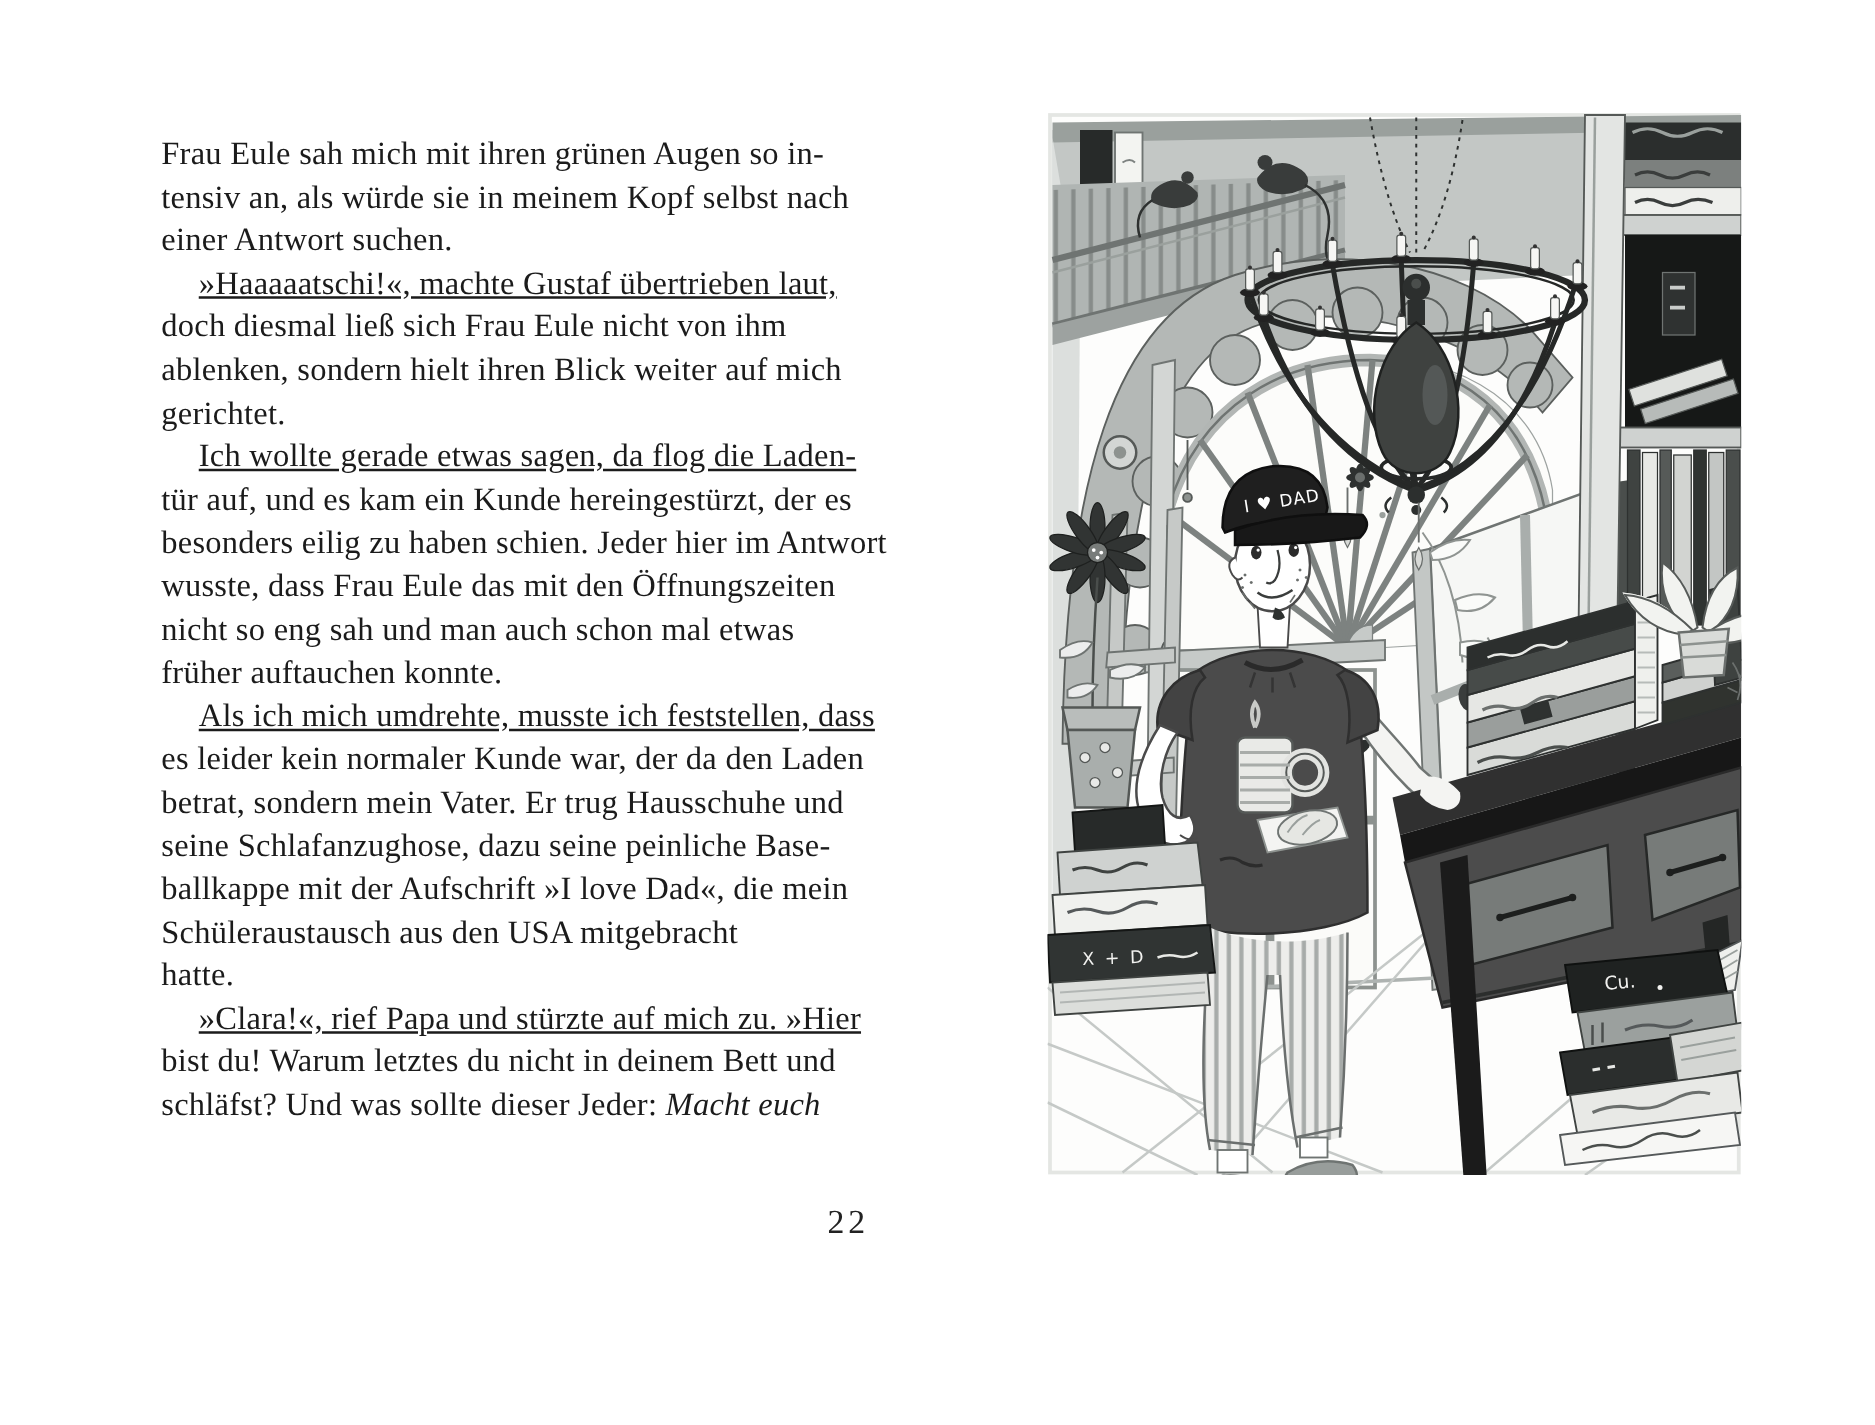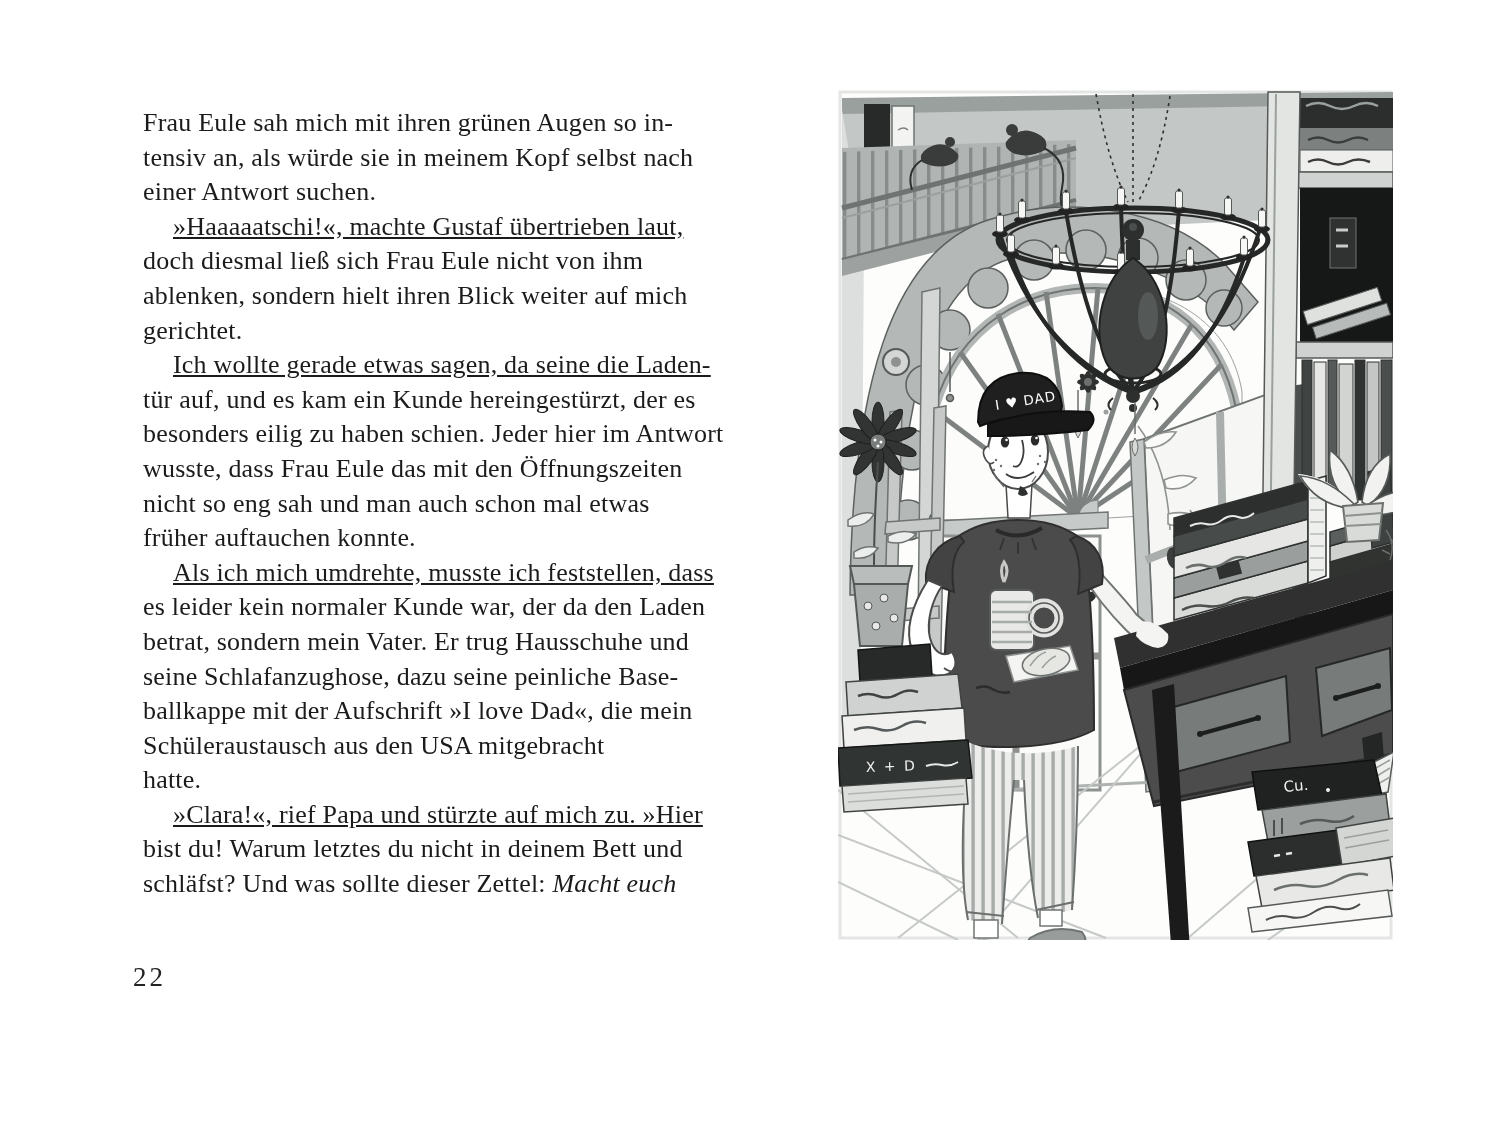--- a/index.html
+++ b/index.html
@@ -1,52 +1,52 @@
 <!DOCTYPE html>
 <html><head>
 <meta charset="utf-8">
 <style>
   html,body{margin:0;padding:0;background:#ffffff;}
   body{width:1500px;height:1140px;position:relative;overflow:hidden;
        font-family:"Liberation Serif", serif;color:#1b1b1b;}
-  .text-block{position:absolute;left:143px;top:106px;width:562px;}
+  .text-block{position:absolute;left:129px;top:106px;width:562px;}
   .line{font-size:26px;line-height:34.6px;white-space:pre;letter-spacing:.2px;}
   .line.indent{padding-left:30px;text-decoration:underline;}
   .it{font-style:italic;}
-  .page-number{position:absolute;left:133px;top:962px;width:562px;text-align:left;
+  .page-number{position:absolute;left:133px;top:962px;width:562px;text-align:right;
                font-size:27px;letter-spacing:3px;color:#222;}
   .illustration{position:absolute;left:838px;top:90px;width:555px;height:850px;}
 </style>
 </head>
 <body>
 
 <div class="text-block">
     <div class="line">Frau Eule sah mich mit ihren grünen Augen so in-</div>
     <div class="line">tensiv an, als würde sie in meinem Kopf selbst nach</div>
     <div class="line">einer Antwort suchen.</div>
     <div class="line indent">»Haaaaatschi!«, machte Gustaf übertrieben laut,</div>
     <div class="line">doch diesmal ließ sich Frau Eule nicht von ihm</div>
     <div class="line">ablenken, sondern hielt ihren Blick weiter auf mich</div>
     <div class="line">gerichtet.</div>
-    <div class="line indent">Ich wollte gerade etwas sagen, da seine die Laden-</div>
+    <div class="line indent">Ich wollte gerade etwas sagen, da flog die Laden-</div>
     <div class="line">tür auf, und es kam ein Kunde hereingestürzt, der es</div>
     <div class="line">besonders eilig zu haben schien. Jeder hier im Antwort</div>
     <div class="line">wusste, dass Frau Eule das mit den Öffnungszeiten</div>
     <div class="line">nicht so eng sah und man auch schon mal etwas</div>
     <div class="line">früher auftauchen konnte.</div>
     <div class="line indent">Als ich mich umdrehte, musste ich feststellen, dass</div>
     <div class="line">es leider kein normaler Kunde war, der da den Laden</div>
     <div class="line">betrat, sondern mein Vater. Er trug Hausschuhe und</div>
     <div class="line">seine Schlafanzughose, dazu seine peinliche Base-</div>
     <div class="line">ballkappe mit der Aufschrift »I love Dad«, die mein</div>
     <div class="line">Schüleraustausch aus den USA mitgebracht</div>
     <div class="line">hatte.</div>
     <div class="line indent">»Clara!«, rief Papa und stürzte auf mich zu. »Hier</div>
     <div class="line">bist du! Warum letztes du nicht in deinem Bett und</div>
-    <div class="line"><span>schläfst? Und was sollte dieser Zettel: </span><span class="it">Macht euch</span></div>
+    <div class="line"><span>schläfst? Und was sollte dieser Jeder: </span><span class="it">Macht euch</span></div>
   </div>
 
 <div class="page-number">22</div>
 
 <svg class="illustration" viewBox="0 0 555 850" xmlns="http://www.w3.org/2000/svg">
   <defs>
     <pattern id="balusters" width="14" height="10" patternUnits="userSpaceOnUse">
       <rect width="14" height="10" fill="none"></rect>
       <rect x="5" width="3.4" height="10" fill="#878c8a"></rect>
     </pattern>

